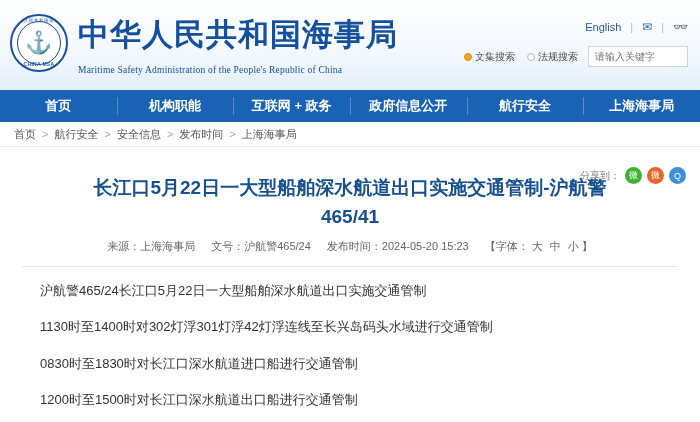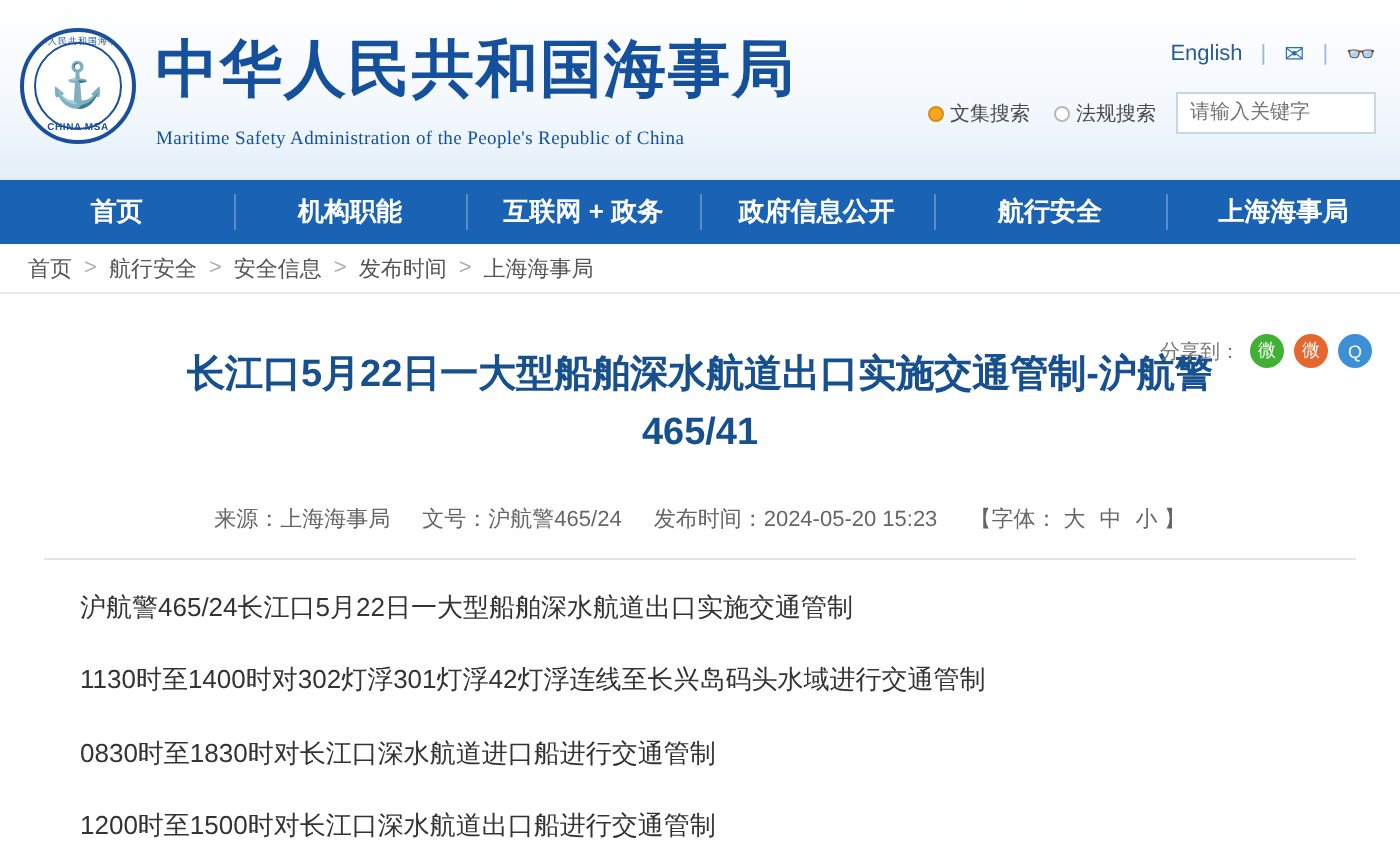--- a/index.html
+++ b/index.html
@@ -130,21 +130,21 @@
   .doc-title {
     text-align: center;
     font-size: 19px; font-weight: bold; color: #17508f;
     line-height: 1.55;
     padding: 26px 56px 0 56px;
     font-family: "Liberation Sans", sans-serif;
   }
   .meta-row {
     display: flex; align-items: center; justify-content: center;
     gap: 16px; font-size: 11px; color: #666;
-    margin-top: 20px;
+    margin-top: 7px;
   }
   .meta-row .fs-label { color: #666; }
   .fs-opts { display: flex; gap: 7px; }
   .fs-opts b { font-weight: normal; color: #666; cursor: pointer; }
   .rule {
     margin: 12px 4px 0 4px; height: 1px;
     background: #e3e3e3;
   }
 
   .body-text { padding: 14px 22px 0 22px; }

